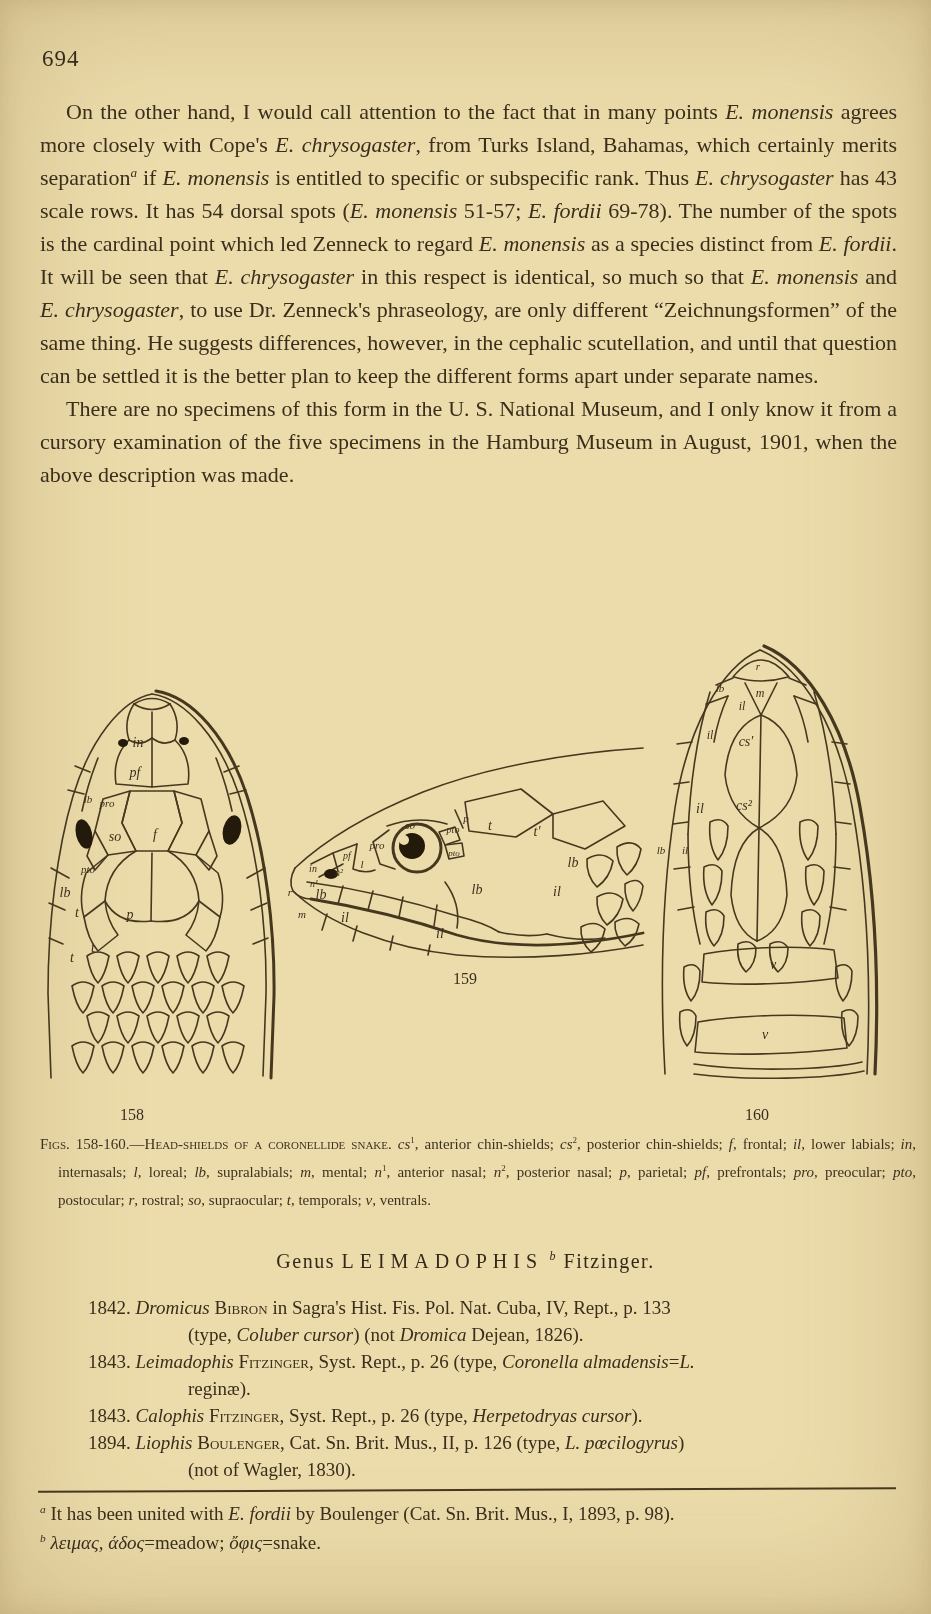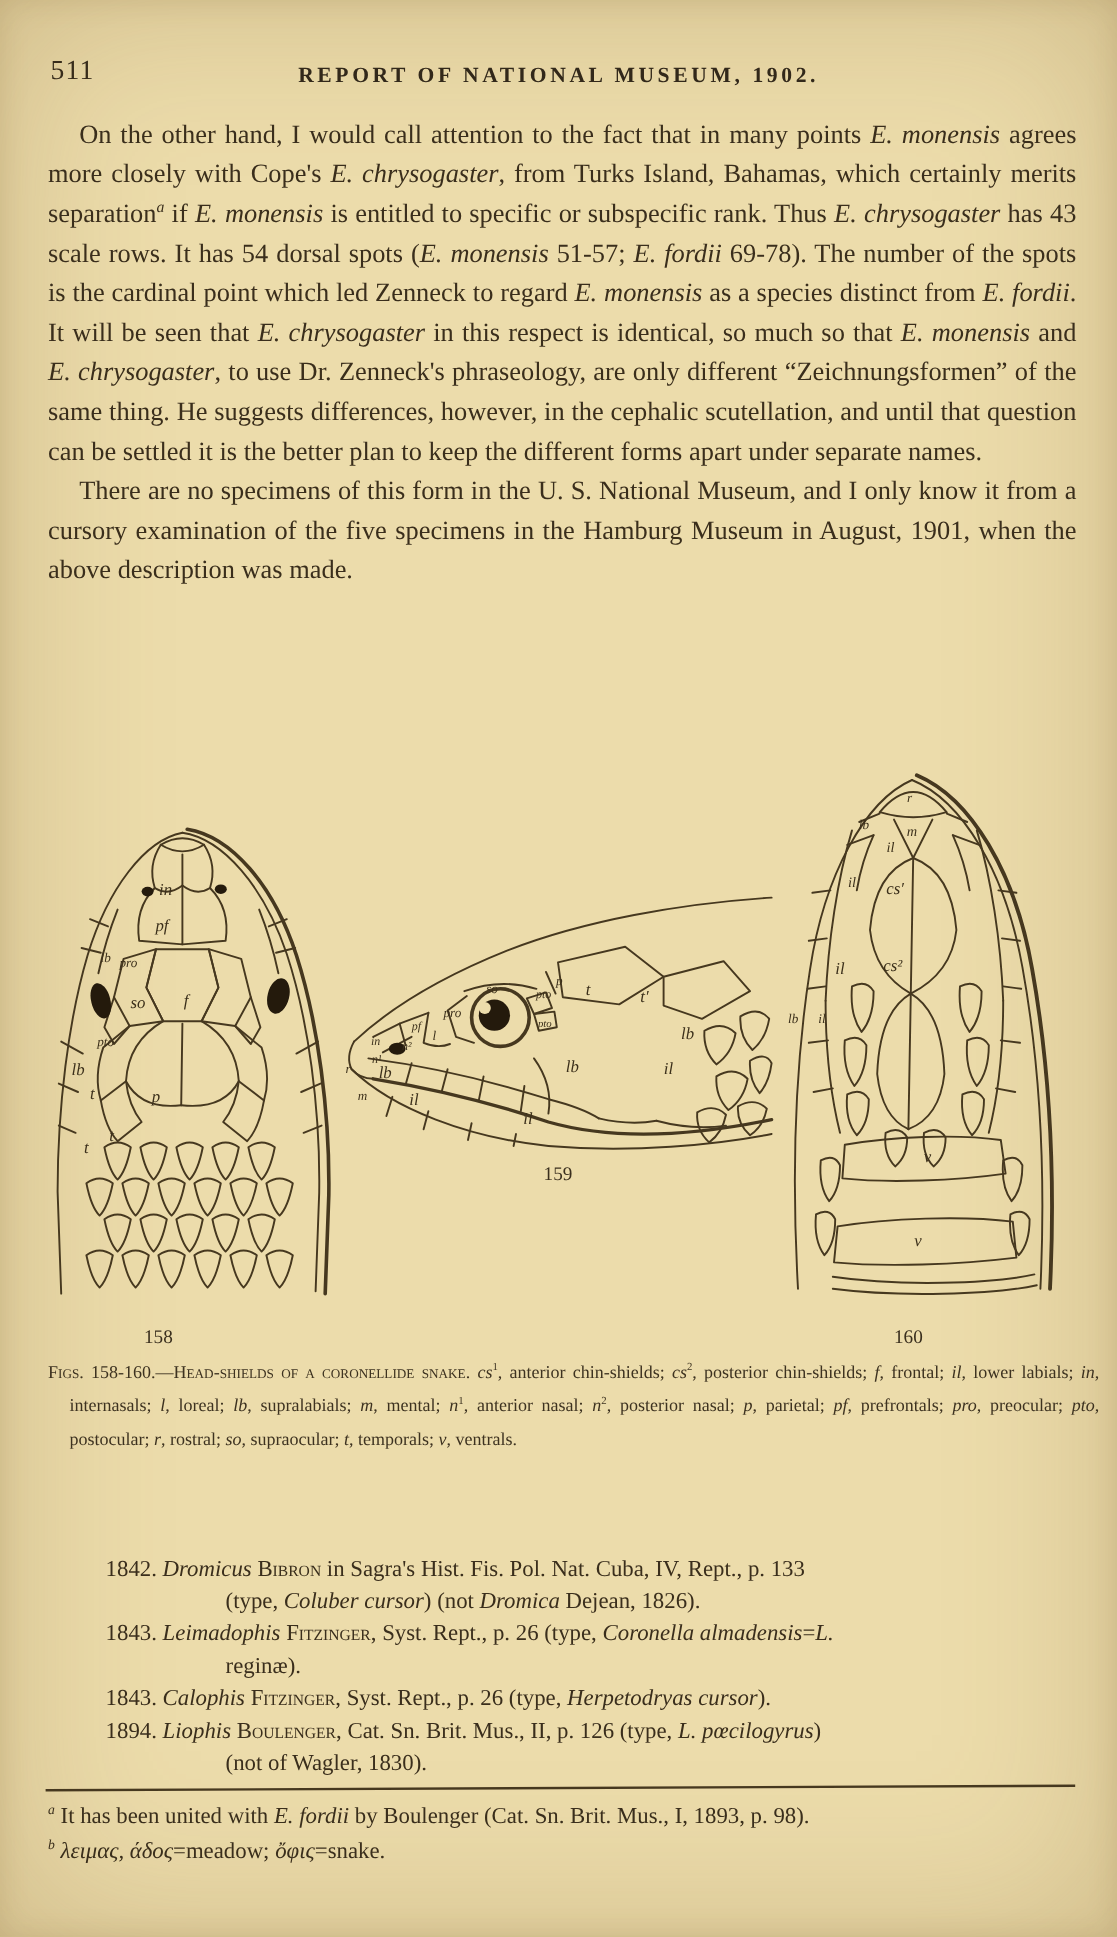--- a/index.html
+++ b/index.html
@@ -37,22 +37,21 @@
     background:#46381f;transform:rotate(-.25deg);}
   .footnotes{position:absolute;left:40px;top:1499px;width:860px;
     font-size:19px;line-height:29px;color:#3a2e1c;}
   .fig-ink{stroke:#46381f;stroke-width:1.6;fill:none;stroke-linecap:round;stroke-linejoin:round;}
 </style>
 </head>
 <body>
 
 <div class="page">
 
-  <div class="hdr-num">511</div>
-  <div class="hdr-title">REPORT OF NATIONAL MUSEUM, 1902.</div>
+  <div class="hdr-num">694</div>
 
   <div class="text-body">
     <p><span>On the other hand, I would call attention to the fact that in many points </span><span style="font-style: italic;">E. monensis</span><span> agrees more closely with Cope's </span><span style="font-style: italic;">E. chrysogaster</span><span>, from Turks Island, Bahamas, which certainly merits separation</span><sup style="font-style: italic;">a</sup><span> if </span><span style="font-style: italic;">E. monensis</span><span> is entitled to specific or subspecific rank.  Thus </span><span style="font-style: italic;">E. chrysogaster</span><span> has 43 scale rows.  It has 54 dorsal spots (</span><span style="font-style: italic;">E. monensis</span><span> 51-57; </span><span style="font-style: italic;">E. fordii</span><span> 69-78).  The number of the spots is the cardinal point which led Zenneck to regard </span><span style="font-style: italic;">E. monensis</span><span> as a species distinct from </span><span style="font-style: italic;">E. fordii</span><span>.  It will be seen that </span><span style="font-style: italic;">E. chrysogaster</span><span> in this respect is identical, so much so that </span><span style="font-style: italic;">E. monensis</span><span> and </span><span style="font-style: italic;">E. chrysogaster</span><span>, to use Dr. Zenneck's phraseology, are only different “Zeichnungsformen” of the same thing.  He suggests differences, however, in the cephalic scutellation, and until that question can be settled it is the better plan to keep the different forms apart under separate names.</span></p>
     <p><span>There are no specimens of this form in the U. S. National Museum, and I only know it from a cursory examination of the five specimens in the Hamburg Museum in August, 1901, when the above description was made.</span></p>
   </div>
 
   <div class="figure" style="left:35px;top:688px;width:265px;height:392px">
     <svg width="265" height="392" viewBox="0 0 265 392">
       <g class="fig-ink">
         <path d="M117,6 C86,12 55,52 38,108 C22,162 13,235 13,305 L16,390"></path>
@@ -260,20 +259,21 @@
       <span class="fig-label" style="left: 96px; top: 184px;">cs²</span>
       <span class="fig-label" style="left: 13px; top: 228px; font-size: 11px;">lb</span>
       <span class="fig-label" style="left: 37px; top: 228px; font-size: 11px;">il</span>
       <span class="fig-label" style="left: 125px; top: 343px;">v</span>
       <span class="fig-label" style="left: 117px; top: 413px;">v</span>
     </div>
   <div class="fig-num" style="left:727px;top:1106px">160</div>
 
   <div class="caption"><span class="sc">Figs. 158-160.—Head-shields of a coronellide snake.</span><span>  </span><span style="font-style: italic;">cs</span><sup>1</sup><span>, anterior chin-shields; </span><span style="font-style: italic;">cs</span><sup>2</sup><span>, posterior chin-shields; </span><span style="font-style: italic;">f</span><span>, frontal; </span><span style="font-style: italic;">il</span><span>, lower labials; </span><span style="font-style: italic;">in</span><span>, internasals; </span><span style="font-style: italic;">l</span><span>, loreal; </span><span style="font-style: italic;">lb</span><span>, supralabials; </span><span style="font-style: italic;">m</span><span>, mental; </span><span style="font-style: italic;">n</span><sup>1</sup><span>, anterior nasal; </span><span style="font-style: italic;">n</span><sup>2</sup><span>, posterior nasal; </span><span style="font-style: italic;">p</span><span>, parietal; </span><span style="font-style: italic;">pf</span><span>, prefrontals; </span><span style="font-style: italic;">pro</span><span>, preocular; </span><span style="font-style: italic;">pto</span><span>, postocular; </span><span style="font-style: italic;">r</span><span>, rostral; </span><span style="font-style: italic;">so</span><span>, supraocular; </span><span style="font-style: italic;">t</span><span>, temporals; </span><span style="font-style: italic;">v</span><span>, ventrals.</span></div>
 
+  <div class="genus-heading"><span>Genus </span><span style="letter-spacing: 6px;">LEIMADOPHIS</span><span> </span><sup style="font-style: italic;">b</sup><span> Fitzinger.</span></div>
 
   <div class="synonymy">
     <p class="syn-entry"><span>1842. </span><span style="font-style: italic;">Dromicus</span><span> </span><span class="sc">Bibron</span><span> in Sagra's Hist. Fis. Pol. Nat. Cuba, IV, Rept., p. 133</span><br><span>(type, </span><span style="font-style: italic;">Coluber cursor</span><span>) (not </span><span style="font-style: italic;">Dromica</span><span> Dejean, 1826).</span></p>
     <p class="syn-entry"><span>1843. </span><span style="font-style: italic;">Leimadophis</span><span> </span><span class="sc">Fitzinger</span><span>, Syst. Rept., p. 26 (type, </span><span style="font-style: italic;">Coronella almadensis</span><span>=</span><span style="font-style: italic;">L.</span><br><span style="">reginæ</span><span>).</span></p>
     <p class="syn-entry"><span>1843. </span><span style="font-style: italic;">Calophis</span><span> </span><span class="sc">Fitzinger</span><span>, Syst. Rept., p. 26 (type, </span><span style="font-style: italic;">Herpetodryas cursor</span><span>).</span></p>
     <p class="syn-entry"><span>1894. </span><span style="font-style: italic;">Liophis</span><span> </span><span class="sc">Boulenger</span><span>, Cat. Sn. Brit. Mus., II, p. 126 (type, </span><span style="font-style: italic; margin-top: 19px;">L. pœcilogyrus</span><span>)</span><br><span>(not of Wagler, 1830).</span></p>
   </div>
 
   <div class="footnote-rule"></div>
   <div class="footnotes">

